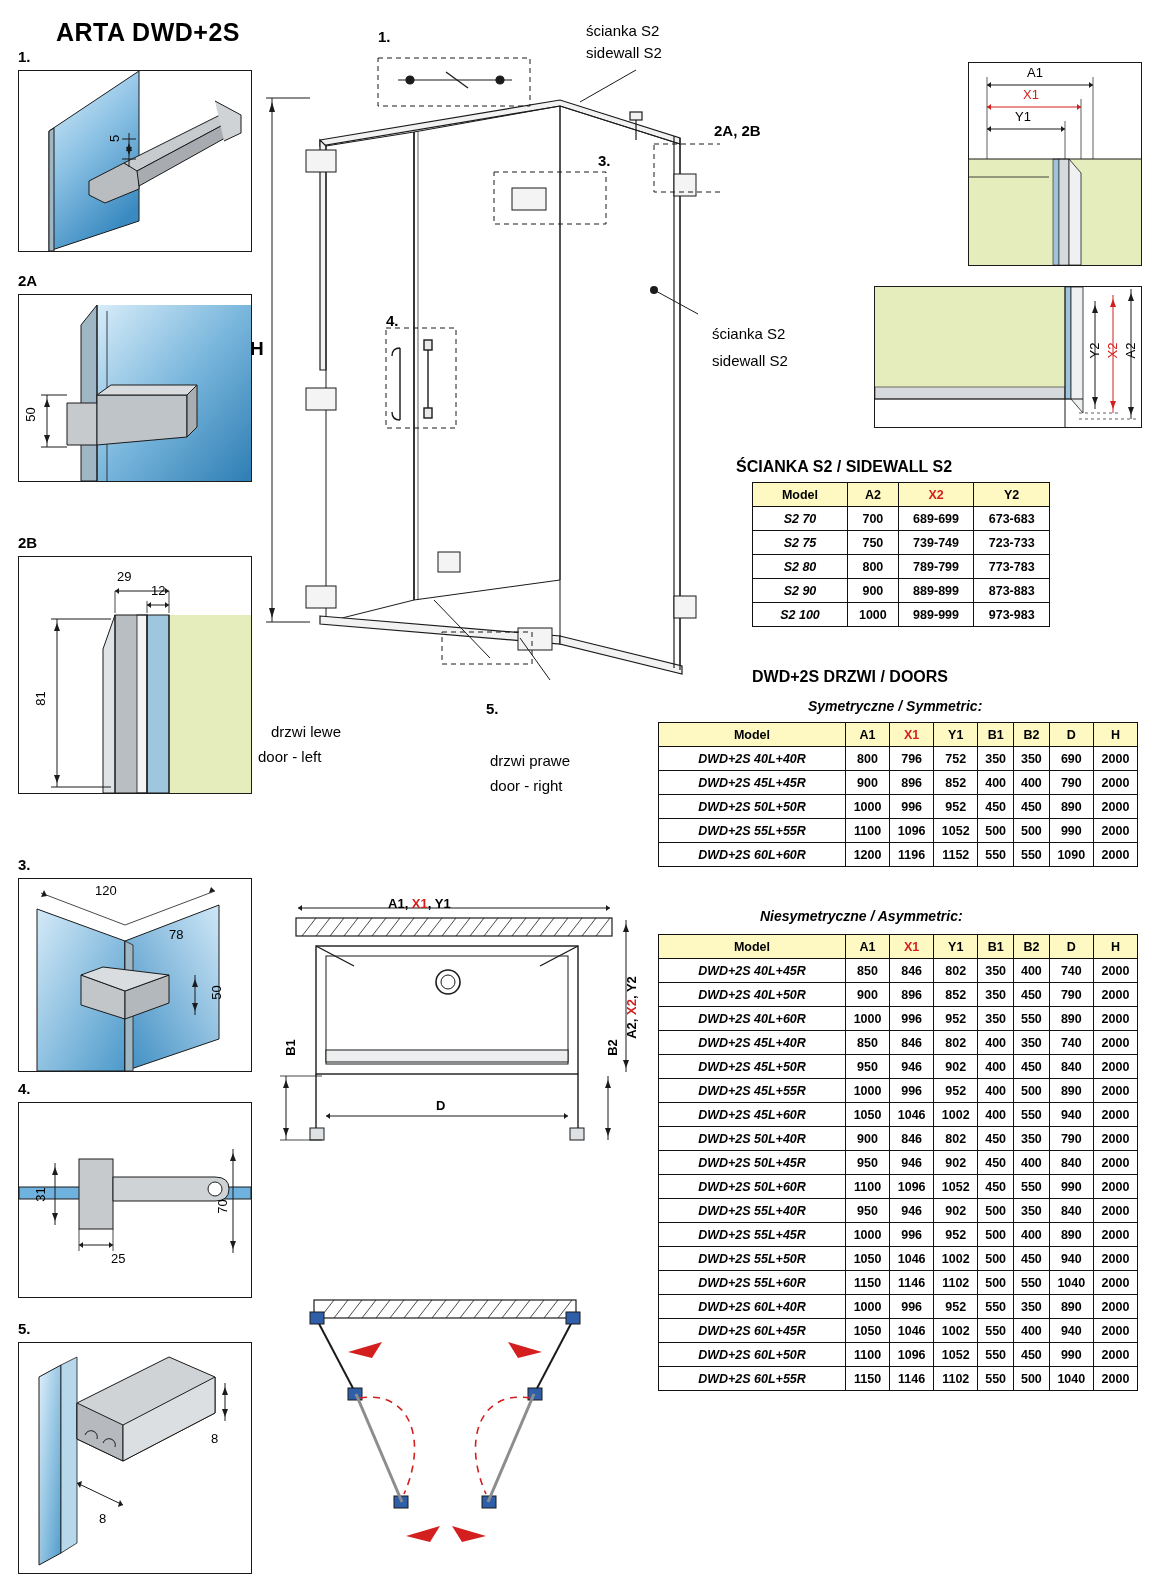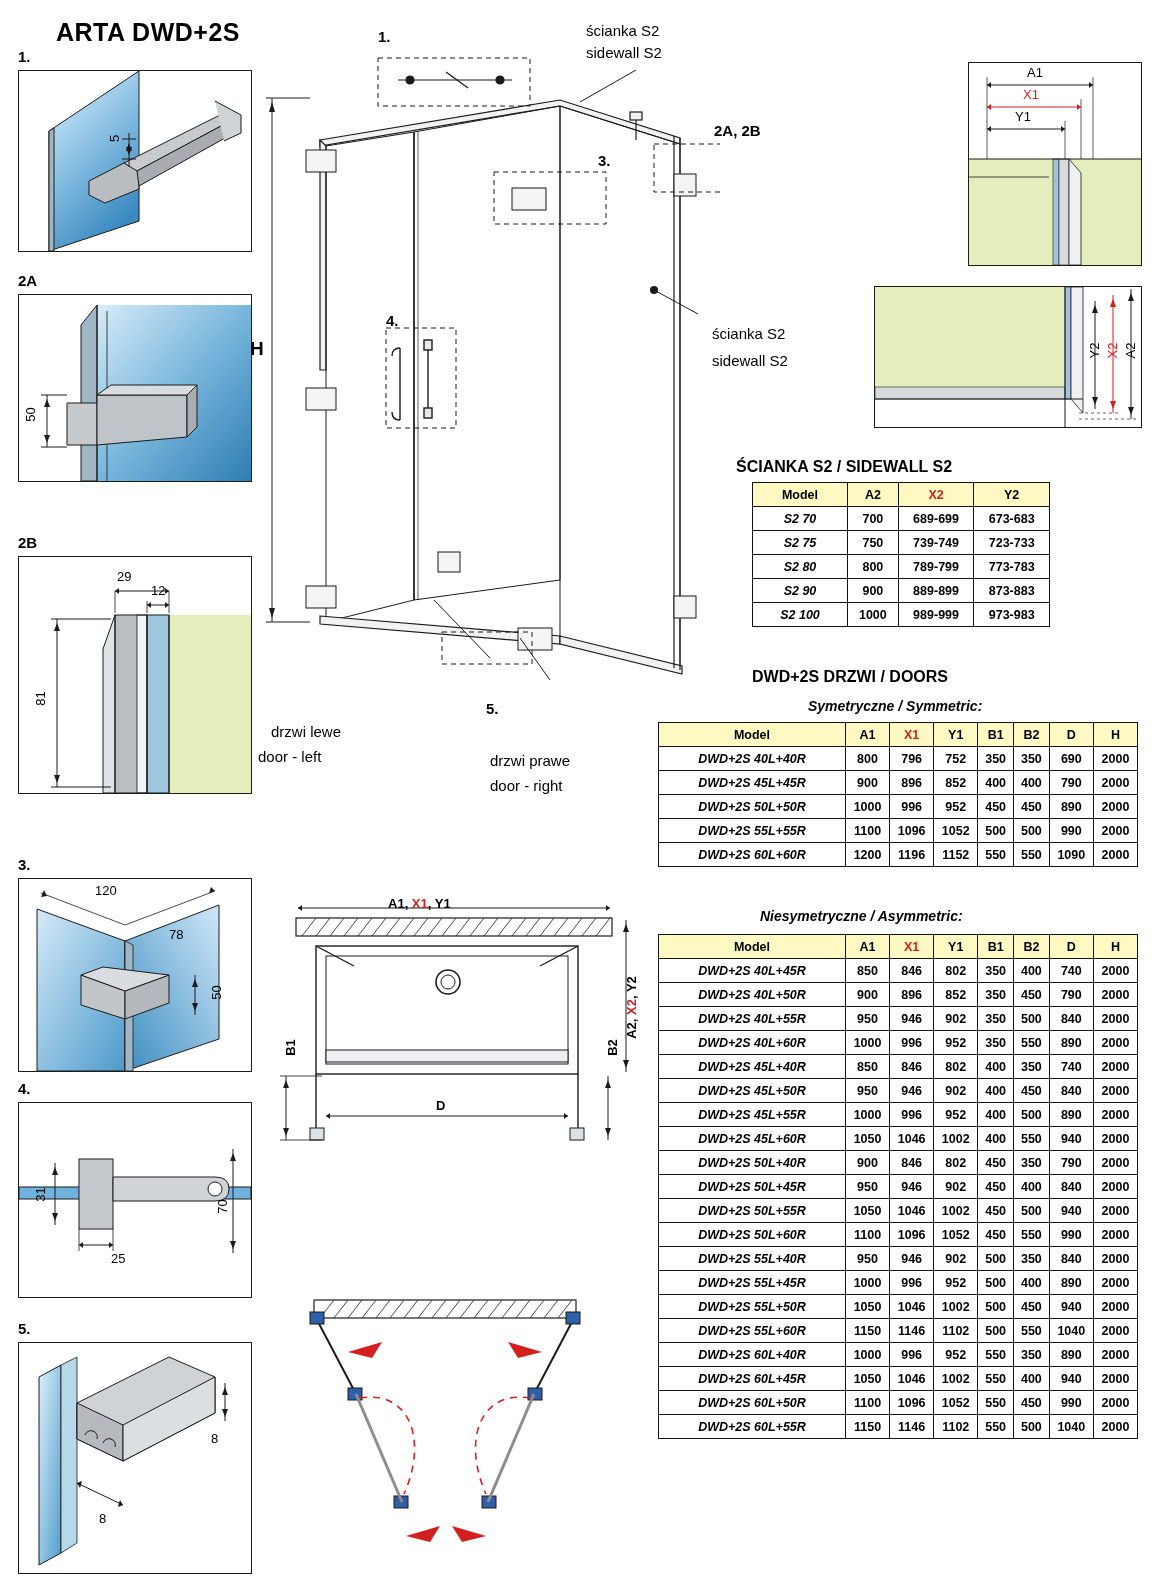--- a/index.html
+++ b/index.html
@@ -490,30 +490,20 @@
         <td class="model-col">DWD+2S 40L+50R</td>
         <td>900</td>
         <td>896</td>
         <td>852</td>
         <td>350</td>
         <td>450</td>
         <td>790</td>
         <td>2000</td>
       </tr>
       <tr>
-        <td class="model-col">DWD+2S 40L+55R</td>
-        <td>950</td>
-        <td>946</td>
-        <td>902</td>
-        <td>350</td>
-        <td>500</td>
-        <td>840</td>
-        <td>2000</td>
-      </tr>
-      <tr>
         <td class="model-col">DWD+2S 40L+60R</td>
         <td>1000</td>
         <td>996</td>
         <td>952</td>
         <td>350</td>
         <td>550</td>
         <td>890</td>
         <td>2000</td>
       </tr>
       <tr>
@@ -567,30 +557,20 @@
         <td>2000</td>
       </tr>
       <tr>
         <td class="model-col">DWD+2S 50L+45R</td>
         <td>950</td>
         <td>946</td>
         <td>902</td>
         <td>450</td>
         <td>400</td>
         <td>840</td>
-        <td>2000</td>
-      </tr>
-      <tr>
-        <td class="model-col">DWD+2S 50L+55R</td>
-        <td>1050</td>
-        <td>1046</td>
-        <td>1002</td>
-        <td>450</td>
-        <td>500</td>
-        <td>940</td>
         <td>2000</td>
       </tr>
       <tr>
         <td class="model-col">DWD+2S 50L+60R</td>
         <td>1100</td>
         <td>1096</td>
         <td>1052</td>
         <td>450</td>
         <td>550</td>
         <td>990</td>

